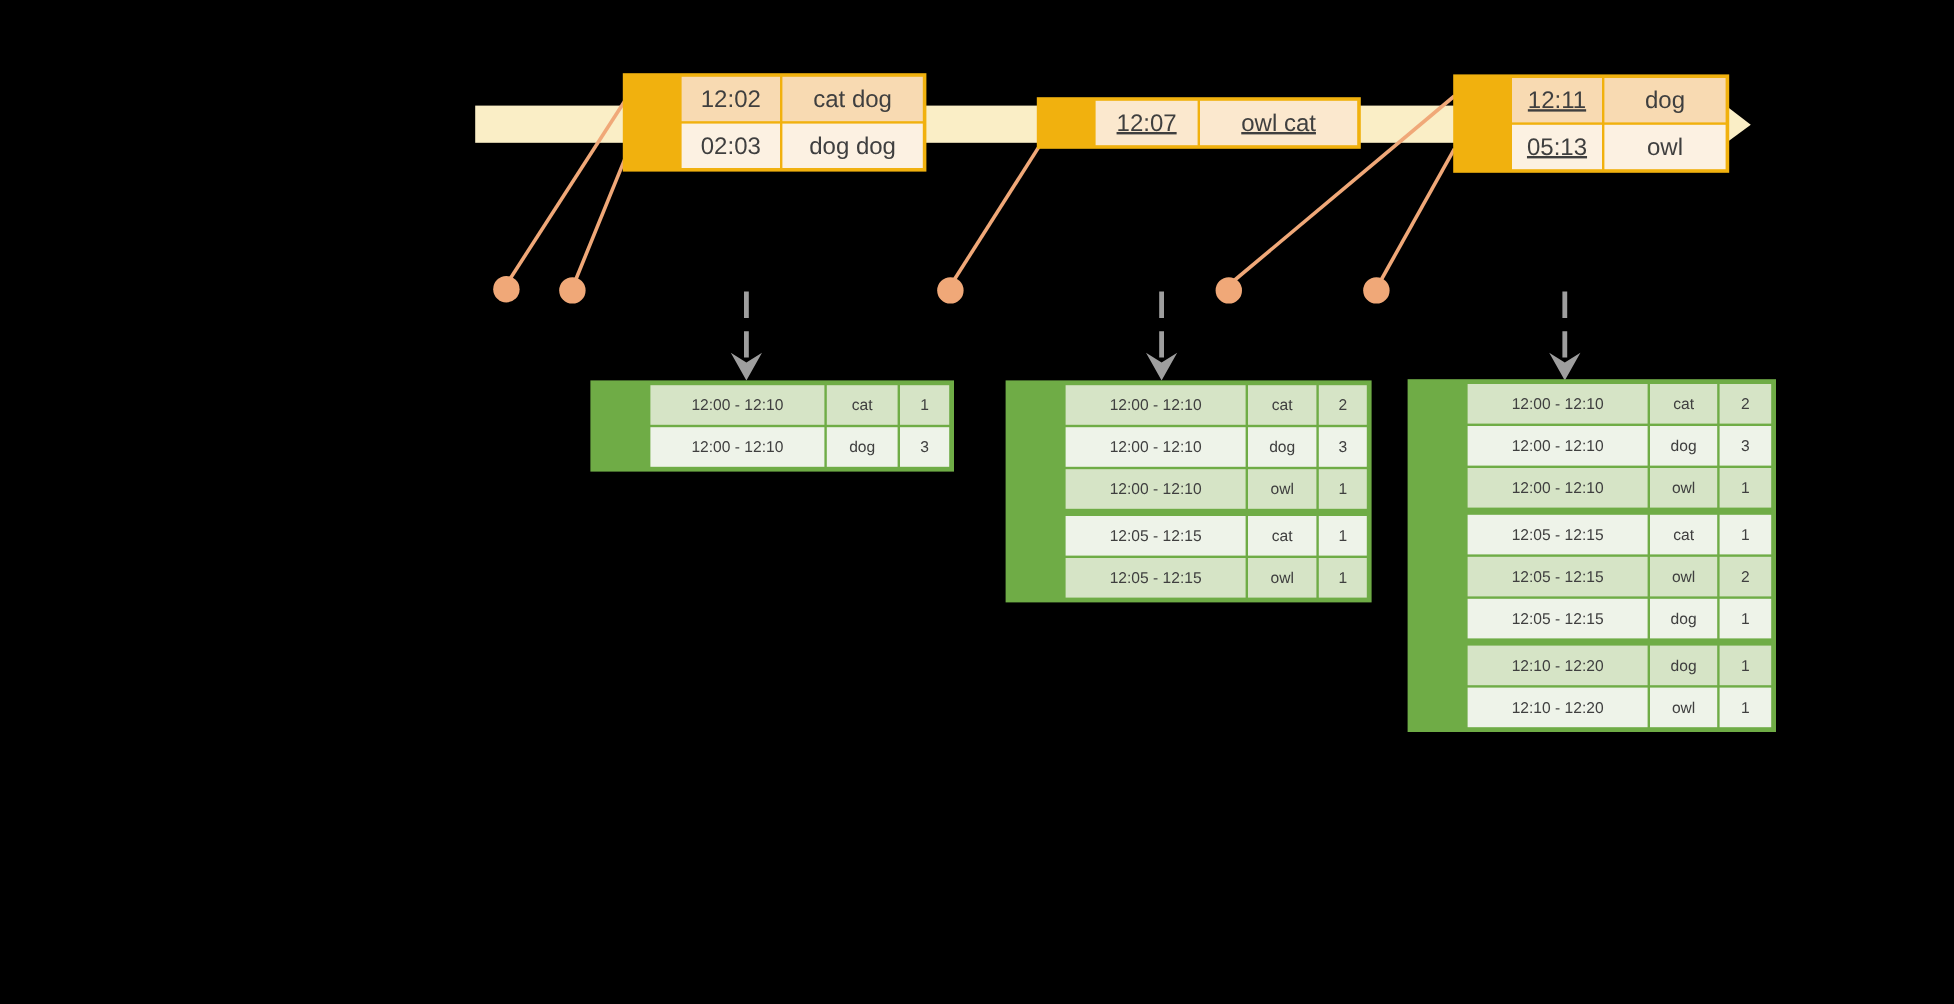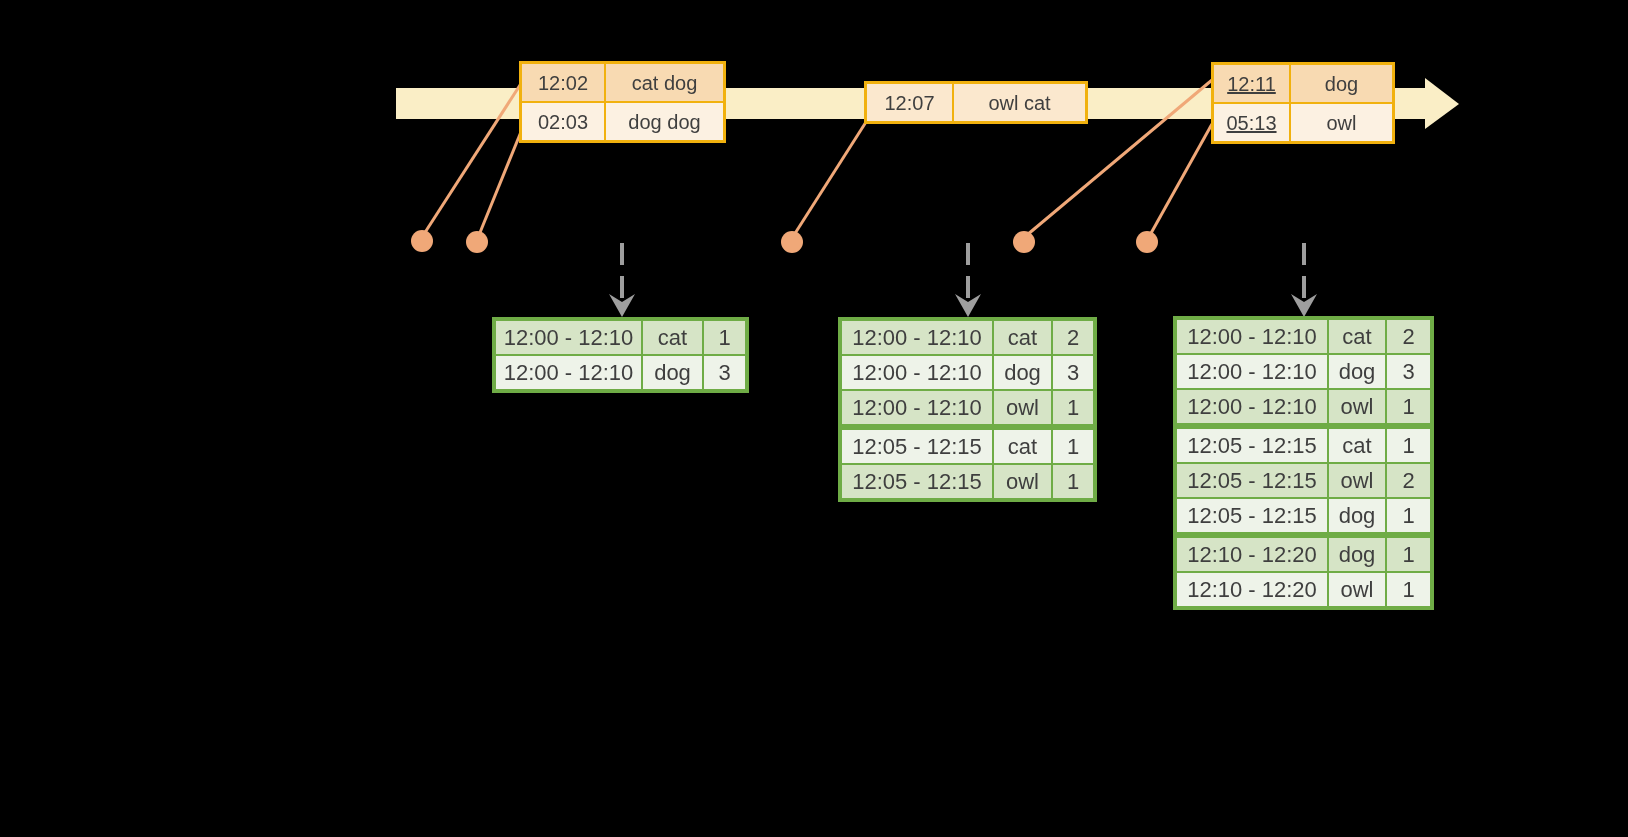--- a/index.html
+++ b/index.html
@@ -4,36 +4,36 @@
 <style>
   html,body{margin:0;padding:0;background:#000;}
   .canvas{
     position:relative;width:1628px;height:837px;background:var(--background,#000);
     overflow:hidden;font-family:"Liberation Sans","DejaVu Sans",sans-serif;color:var(--text,#3F3F3F);
   }
   svg.overlay{position:absolute;left:0;top:0;z-index:1;}
 
   
   .dtable{position:absolute;z-index:2;display:flex;flex-direction:column;}
-  .trow{display:flex;gap:2px;}
+  .trow{display:flex;gap:2px;margin-left:46px;}
   .cell{display:flex;align-items:center;justify-content:center;line-height:1;}
 
   
   .etable{background:var(--event-border,#F1B10E);padding:3px;gap:2px;}
   .etable .cell{height:37px;font-size:20px;}
   .etable .cell.dark{background:var(--event-row-dark,#F8DAB2);}
   .etable .cell.light{background:var(--event-row-light,#FCF1E2);}
-  .etable .cell.mid{background:var(--event-row-mid,#FBE8CE);}
+  .etable .cell.mid{background:var(--event-row-mid,#FBE8CE);text-decoration:underline;}
   .et1 .cell.time{width:82px;} .et1 .cell.words{width:117px;}
   .et2 .cell.time{width:85px;} .et2 .cell.words{width:131px;}
   .et3 .cell.time{width:75px;text-decoration:underline;} .et3 .cell.words{width:101px;}
 
   
   .gtable{background:var(--result-border,#6FAC46);padding:4px;gap:2px;}
-  .gtable .cell{height:33px;font-size:22px;}
+  .gtable .cell{height:33px;font-size:13px;}
   .gtable .cell.dark{background:var(--result-row-dark,#D6E4C6);}
   .gtable .cell.light{background:var(--result-row-light,#EEF3E9);}
   .gtable .trow.group-start{margin-top:4px;}
   .gt1 .cell.window{width:145px;} .gt1 .cell.word{width:59px;} .gt1 .cell.count{width:41px;}
   .gt2 .cell.window{width:150px;} .gt2 .cell.word{width:57px;} .gt2 .cell.count{width:40px;}
   .gt3 .cell.window{width:150px;} .gt3 .cell.word{width:56px;} .gt3 .cell.count{width:43px;}
 
   
   .band{fill:var(--timeline-band,#FAEEC6);}
   .connector{stroke:var(--connector,#F0A878);stroke-width:3;}

